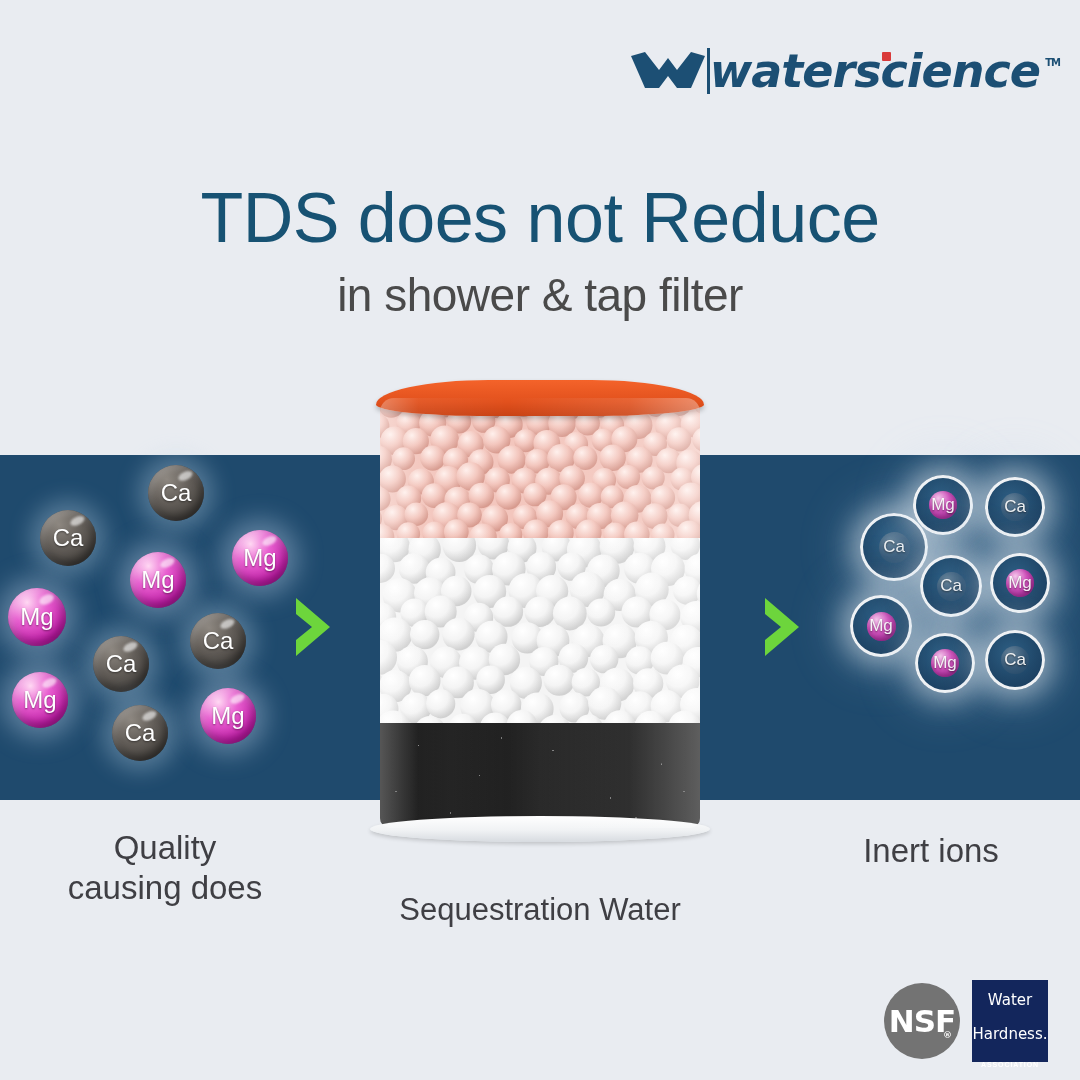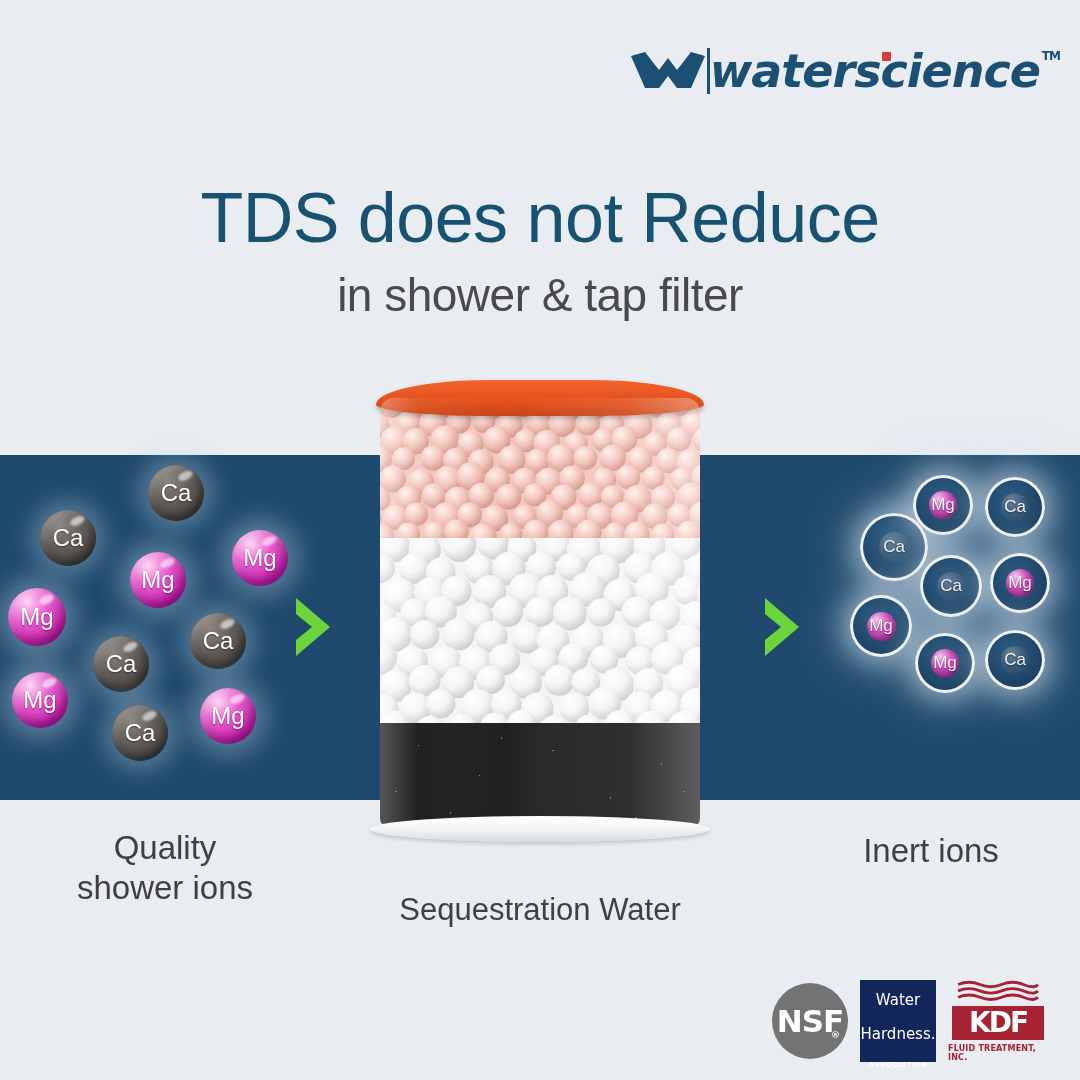--- a/index.html
+++ b/index.html
@@ -23,22 +23,22 @@
     font-family:"DejaVu Sans", sans-serif;
     font-style:italic; font-weight:700;
     font-size:46px; letter-spacing:-1px;
     color:#1C4F74; line-height:1;
   }
   .logo-dot{
     position:absolute; width:9px; height:9px; background:#D93A3A;
     top:4px; left:172px; border-radius:1px;
   }
   .logo-tm{
-    position:absolute; top:2px; right:-20px;
-    font-size:12px; font-style:normal; font-weight:700;
+    position:absolute; top:10px; right:-20px;
+    font-size:10px; font-style:normal; font-weight:700;
   }
 
   
   .title{
     position:absolute; top:178px; left:0; width:1080px;
     text-align:center; font-size:70px; font-weight:400;
     color:#175273; letter-spacing:-0.5px;
   }
   .subtitle{
     position:absolute; top:268px; left:0; width:1080px;
@@ -592,45 +592,34 @@
     <div class="cap" style="left: 115px; top: 178px; width: 60px; height: 60px;">
       <div class="inner mg-i" style="width: 28px; height: 28px;">Mg</div>
     </div>
     <div class="cap" style="left: 185px; top: 175px; width: 60px; height: 60px;">
       <div class="inner ca-i" style="width: 28px; height: 28px;">Ca</div>
     </div>
   </div>
 
 <div class="cap-left">
   <div>Quality</div>
-  <div>shower ions</div>
+  <div>causing does</div>
 </div>
 <div class="cap-center">
   <div>Sequestration Water</div>
 </div>
 <div class="cap-right">Inert ions</div>
 
 <div class="certs">
   <div class="nsf">
     <span>NSF</span>
     <sup>®</sup>
   </div>
   <div class="wqa">
     <svg width="42" height="20" viewBox="0 0 42 20">
       <path d="M2 9 L20 1 L40 7 L40 11 L20 5 Z" fill="#fff"></path>
       <path d="M2 16 L20 8 L40 14 L40 18 L20 12 Z" fill="#fff"></path>
     </svg>
     <div class="wqa-txt1">Water</div>
     <div class="wqa-txt2">Hardness.</div>
     <div class="wqa-txt3">ASSOCIATION</div>
   </div>
-  <div class="kdf">
-    <svg width="92" height="26" viewBox="0 0 92 26">
-      <path d="M2 5 Q14 0 26 5 T50 5 T74 5 T90 5" stroke="#A52333" stroke-width="3.2" fill="none"></path>
-      <path d="M2 12 Q14 7 26 12 T50 12 T74 12 T90 12" stroke="#A52333" stroke-width="3.2" fill="none"></path>
-      <path d="M2 19 Q14 14 26 19 T50 19 T74 19 T90 19" stroke="#A52333" stroke-width="3.2" fill="none"></path>
-    </svg>
-    <div class="kdf-box">
-      <span>KDF</span>
-    </div>
-    <div class="kdf-sub">FLUID TREATMENT, INC.</div>
-  </div>
 </div>
 
 </body></html>

